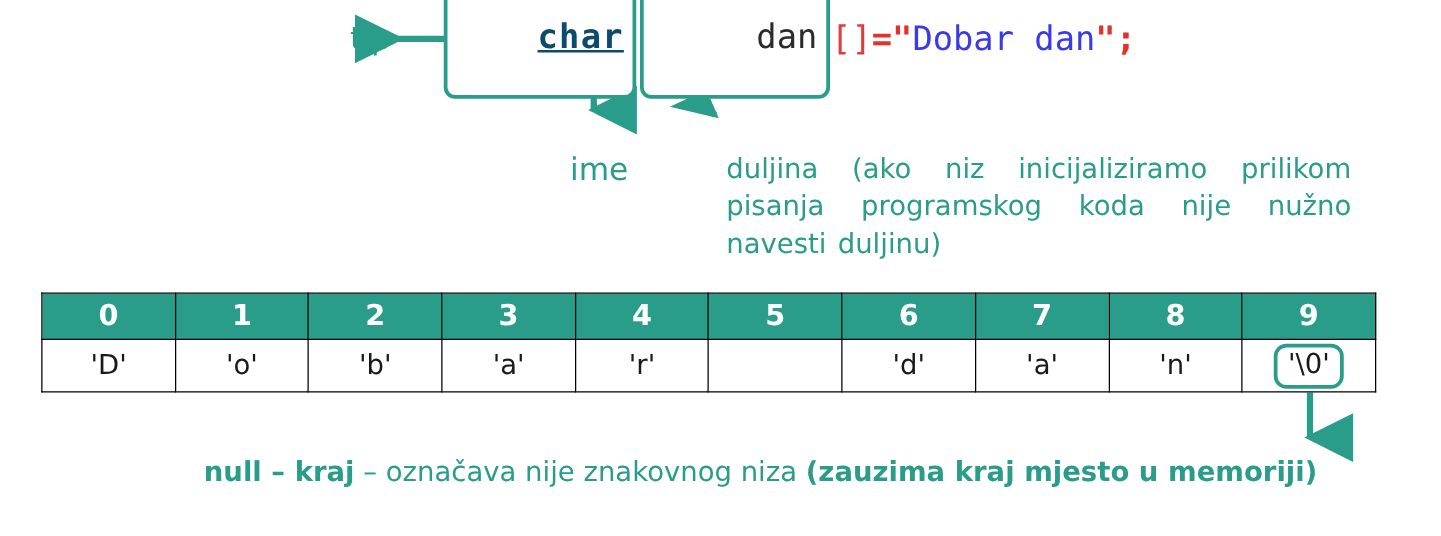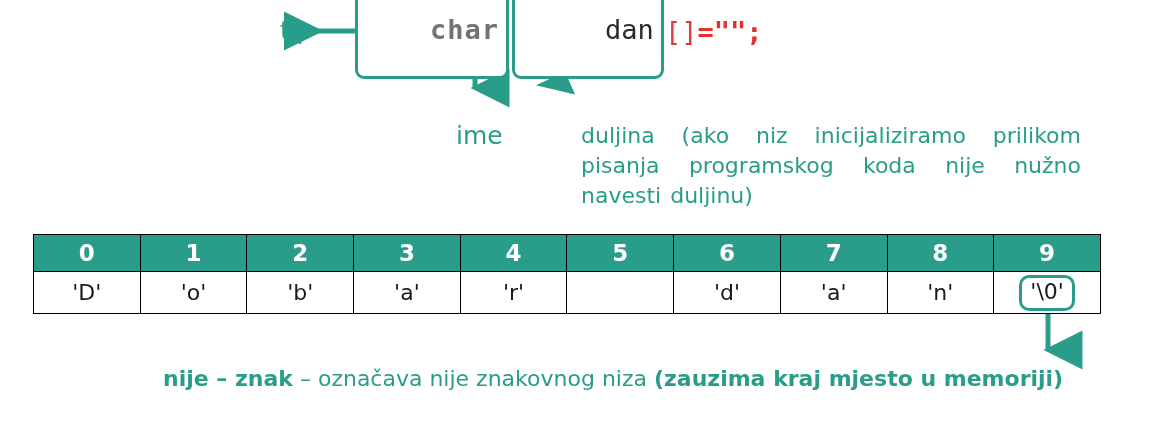--- a/index.html
+++ b/index.html
@@ -36,23 +36,24 @@
     border: 3px solid #2a9d8a;
     border-radius: 9px;
     background: #ffffff;
     padding: 1px 7px 3px 7px;
     display: inline-block;
     line-height: 1.05;
     position: relative;
     z-index: 3;
   }
   #tok-char {
-    color: #737373;
+    color: #0c4a6e;
     font-weight: bold;
     letter-spacing: 1px;
+    text-decoration: underline;
   }
   #tok-dan {
     color: #2b2b2b;
     margin-left: 18px;
   }
   #tok-brackets { color: #e23b3b; margin-left: 1px; }
   #tok-equals   { color: #e8302a; font-weight: bold; }
   #tok-quote1, #tok-quote2 { color: #e8302a; font-weight: bold; }
   #tok-string   { color: #3a3ae8; }
   #tok-semi     { color: #e8302a; font-weight: bold; }
@@ -153,20 +154,21 @@
 <div id="code-line">
   <span class="tokbox">
     <span id="tok-char">char</span>
   </span>
   <span class="tokbox" style="margin-left:3px;">
     <span id="tok-dan">dan</span>
   </span>
   <span id="tok-brackets">[]</span>
   <span id="tok-equals">=</span>
   <span id="tok-quote1">"</span>
+  <span id="tok-string">Dobar dan</span>
   <span id="tok-quote2">"</span>
   <span id="tok-semi">;</span>
 </div>
 
 <div class="abs teal-label nosel" id="label-tip">tip</div>
 
 <div class="abs teal-label nosel" id="label-ime">ime</div>
 
 <div id="label-duljina" class="nosel">duljina (ako niz inicijaliziramo prilikom pisanja programskog koda nije nužno navesti duljinu)</div>
 
@@ -225,14 +227,14 @@
       <td><span class="cell-inner"></span></td>
       <td><span class="cell-inner">'d'</span></td>
       <td><span class="cell-inner">'a'</span></td>
       <td><span class="cell-inner">'n'</span></td>
       <td class="highlight"><span class="cell-inner">'\0'</span></td>
     </tr>
   </tbody>
 </table>
 
 <div id="caption" class="nosel">
-  <span class="b">nije – znak</span><span> – označava nije znakovnog niza </span><span class="b">(zauzima kraj mjesto u memoriji)</span>
+  <span class="b">null – kraj</span><span> – označava nije znakovnog niza </span><span class="b">(zauzima kraj mjesto u memoriji)</span>
 </div>
 
 </body></html>

